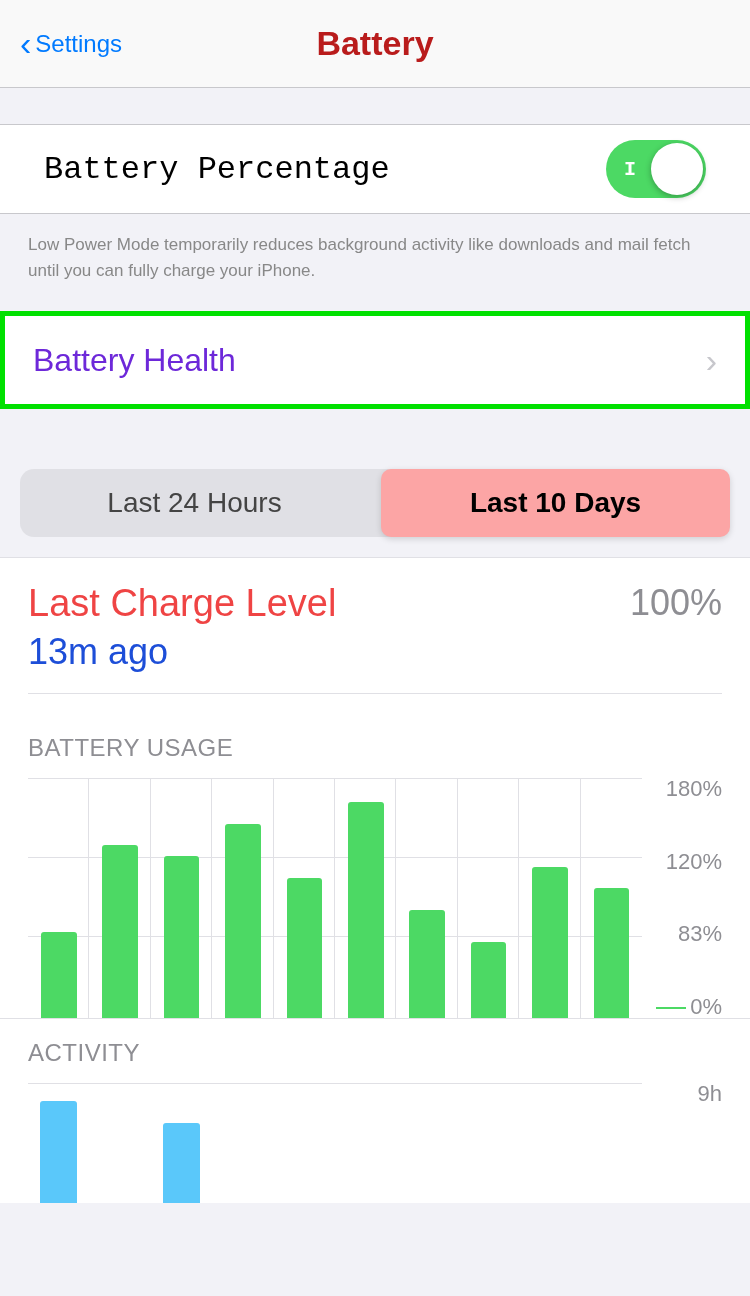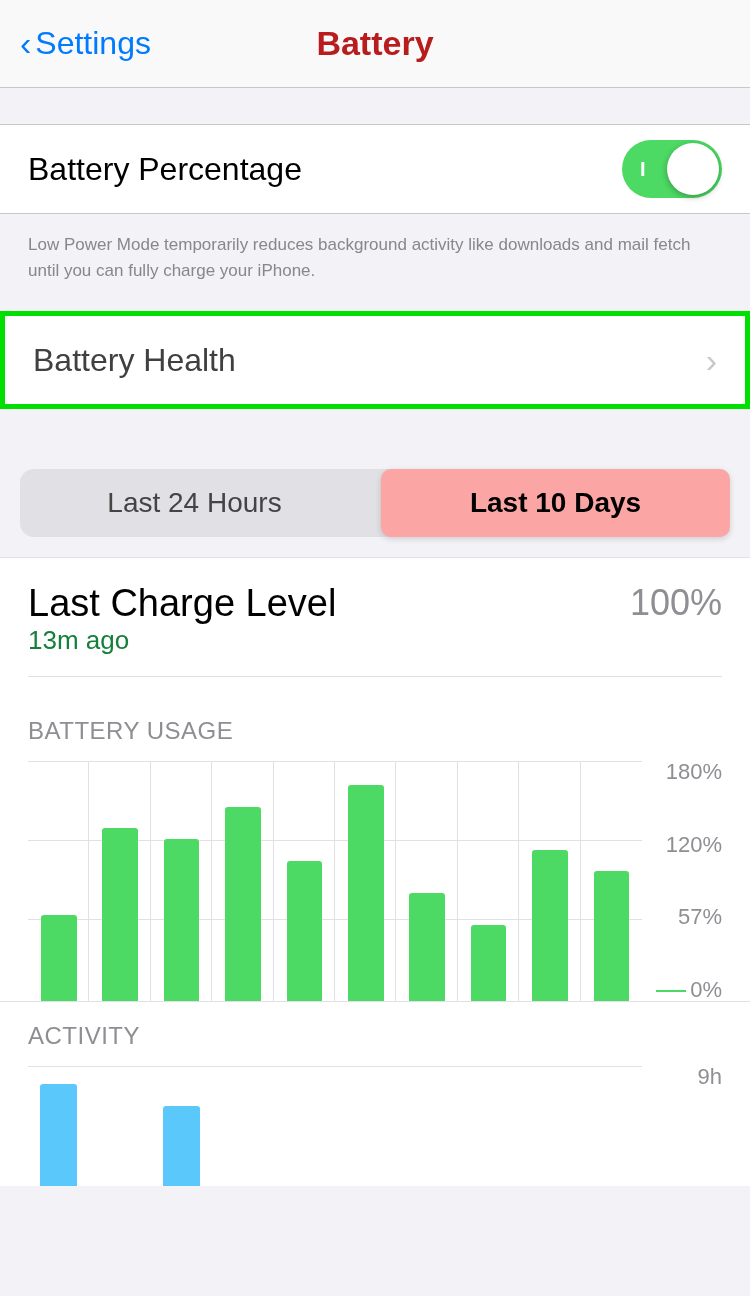--- a/index.html
+++ b/index.html
@@ -32,21 +32,21 @@
       font-size: 30px;
       cursor: pointer;
       gap: 4px;
     }
     .header-back-chevron {
       font-size: 34px;
       line-height: 1;
       margin-top: -2px;
     }
     .header-back-label {
-      font-size: 32px;
+      font-size: 24px;
     }
     .header-title {
       font-size: 34px;
       font-weight: 700;
       color: #b91c1c;
     }
 
     
     .section-gap {
       height: 36px;
@@ -56,23 +56,24 @@
     
     .settings-group {
       background: #fff;
       border-top: 1px solid #c8c8cc;
       border-bottom: 1px solid #c8c8cc;
     }
     .settings-row {
       display: flex;
       align-items: center;
       justify-content: space-between;
-      padding: 0 28px;
+      padding: 0 44px;
       min-height: 88px;
       border-bottom: 1px solid #e0e0e5;
+      font-family: Liberation Mono, monospace;
     }
     .settings-row:last-child {
       border-bottom: none;
     }
     .settings-row-label {
       font-size: 32px;
       color: #000;
     }
 
     
@@ -143,21 +144,21 @@
     }
     .battery-health-row {
       display: flex;
       align-items: center;
       justify-content: space-between;
       padding: 0 28px;
       min-height: 88px;
     }
     .battery-health-label {
       font-size: 32px;
-      color: #404040;
+      color: #6d28d9;
     }
     .chevron-right {
       color: #c7c7cc;
       font-size: 34px;
       line-height: 1;
     }
 
     
     .tabs-container {
       background: #f2f2f7;
@@ -197,29 +198,30 @@
       border-top: 1px solid #e0e0e5;
     }
     .charge-row {
       display: flex;
       align-items: flex-start;
       justify-content: space-between;
     }
     .charge-title {
       font-size: 38px;
       font-weight: 400;
-      color: #000000;
+      color: #ef4444;
     }
     .charge-percent {
       font-size: 36px;
       color: #8e8e93;
     }
     .charge-time {
-      font-size: 26px;
-      color: #15803d;
+      font-size: 36px;
+      color: #1d4ed8;
+      margin-top: 6px;
     }
     .charge-divider {
       height: 1px;
       background: #e0e0e5;
       margin: 20px 0 0;
     }
 
     
     .usage-section {
       background: #fff;
@@ -450,21 +452,21 @@
           <div class="bar-separator"></div>
           <div class="bar" style="height: 63%;"></div>
         </div>
         <div class="bar-group">
           <div class="bar" style="height: 54%;"></div>
         </div>
       </div>
     <div class="chart-y-labels">
       <span class="chart-y-label">180%</span>
       <span class="chart-y-label">120%</span>
-      <span class="chart-y-label">57%</span>
+      <span class="chart-y-label">83%</span>
       <span class="chart-y-label" style="position:relative;">
         <span style="display:block; width:30px; height:2px; background:#4cd964; display:inline-block; vertical-align:middle; margin-right:4px;"></span>0%
       </span>
     </div>
   </div>
 </div>
 
 <div class="activity-section">
   <div class="section-label">ACTIVITY</div>
   <div class="activity-chart-area">

